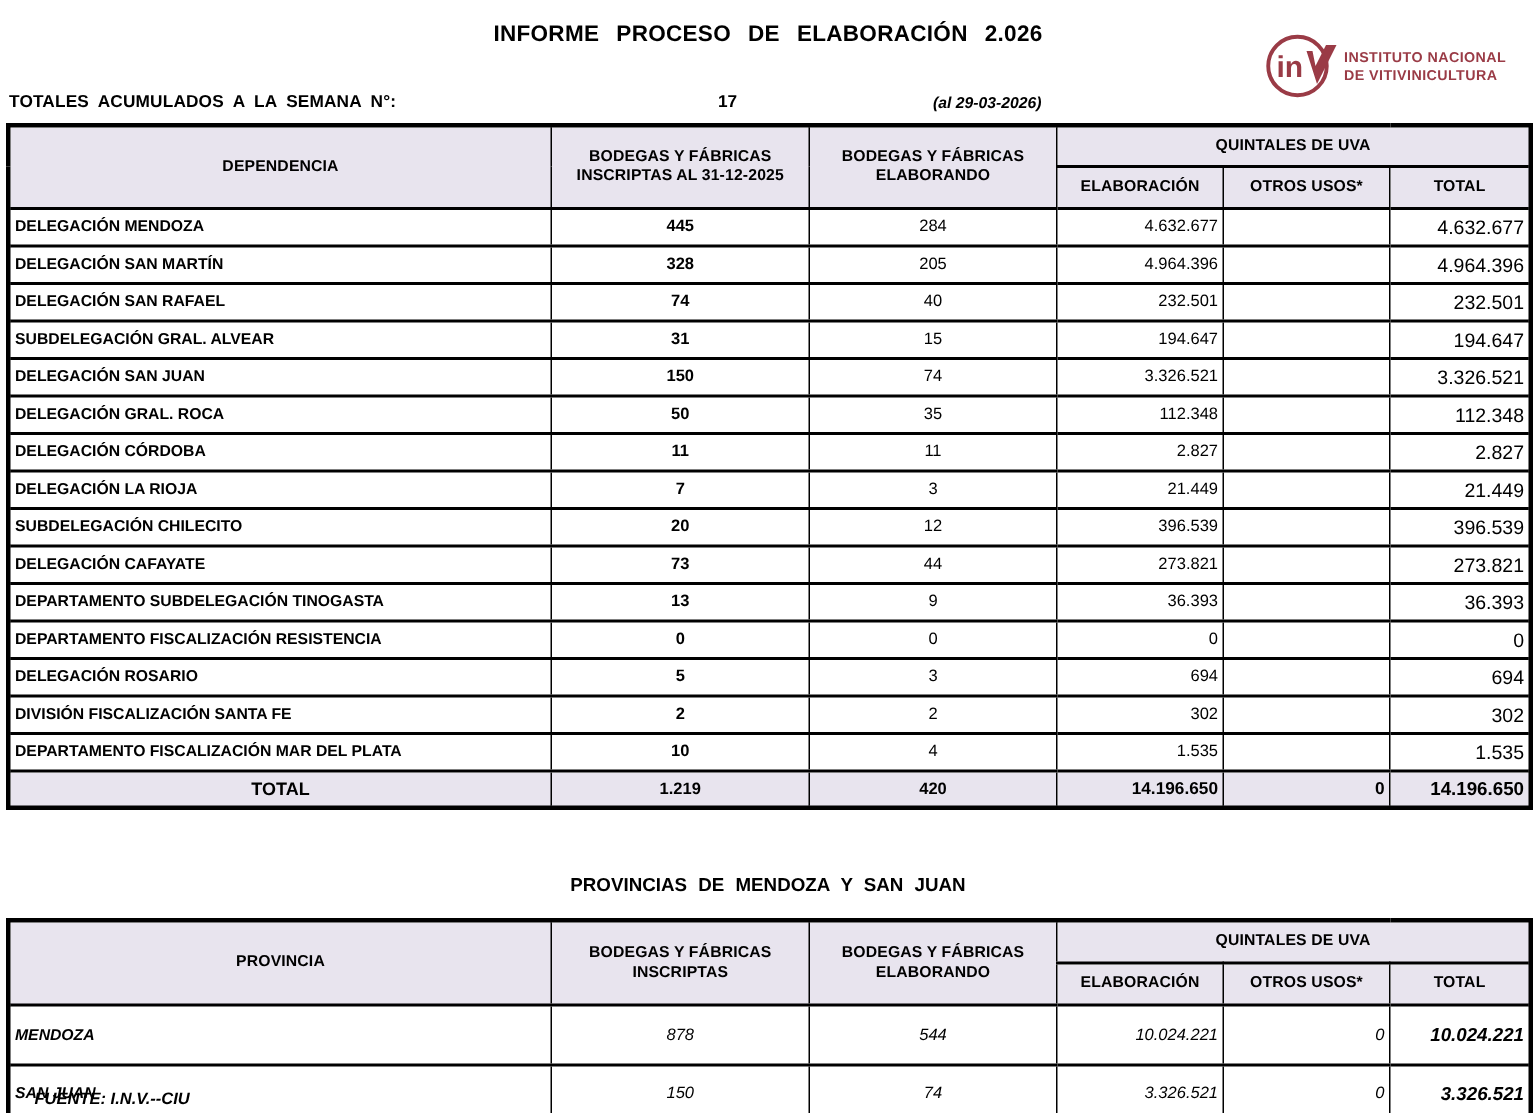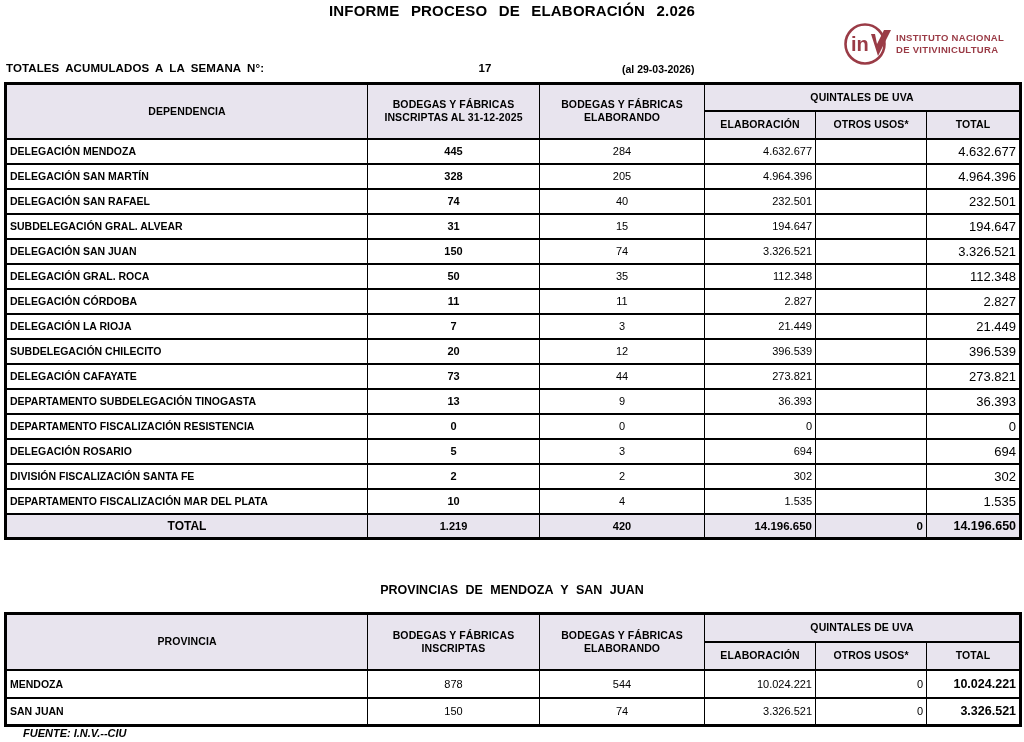--- a/index.html
+++ b/index.html
@@ -7,27 +7,27 @@
   body {
     width:1024px; height:742px;
     font-family:"Liberation Sans", sans-serif;
     color:#000; overflow:hidden; position:relative;
   }
   .page { width:1024px; height:742px; position:relative; }
 
   
   .doc-title {
     text-align:center; font-weight:bold; font-size:15px;
-    padding-top:2px; word-spacing:7px; letter-spacing:0.2px;
+    padding-top:14px; word-spacing:7px; letter-spacing:0.2px;
   }
   .logo { position:absolute; top:21px; right:4px; width:178px; height:46px;text-align:center; }
   .week-line { position:absolute; top:60px; left:0; width:1024px; height:18px; font-size:11.5px; font-weight:bold; }
   .week-label { position:absolute; left:6px; top:2px; word-spacing:3px; letter-spacing:0.1px; }
   .week-number { position:absolute; left:420px; top:2px; width:130px; text-align:center; }
-  .week-date { position:absolute; left:622px; top:3px; font-size:10.5px; }
+  .week-date { position:absolute; left:622px; top:3px; font-size:10.5px;font-style:italic; }
 
   
   table {
     border-collapse:collapse; table-layout:fixed;
     width:1016px; margin-left:4px;
     border:3px solid #000;
   }
   th, td {
     border:1px solid #000;
     border-top-width:2px; border-bottom-width:2px;
@@ -39,21 +39,21 @@
   }
   #t1 { position:absolute; top:82px; left:0; }
   #t2 { position:absolute; top:612px; left:0; }
 
   col.w0{width:362px;} col.w1{width:172px;} col.w2{width:165px;}
   col.w3{width:111px;} col.w4{width:111px;} col.w5{width:94px;}
 
   #t1 thead tr.h1 th{height:27px;} #t1 thead tr.h2 th{height:28px;}
   #t1 tbody td{height:25px;}
   #t2 thead tr.h1 th{height:28px;} #t2 thead tr.h2 th{height:28px;}
-  #t2 tbody td{height:28px;}
+  #t2 tbody td{height:40px;font-style:italic;}
 
   td.c0 { font-weight:bold; font-size:10.5px; text-align:left; padding-left:3px; }
   td.c1, td.c2 { text-align:center; font-size:11px; }
   #t1 td.c1 { font-weight:bold; }
   td.c3 { text-align:right; font-size:11px; padding-right:3px; }
   td.c4 { text-align:right; font-size:11px; padding-right:3px; }
   td.c5 { text-align:right; font-size:13px; padding-right:3px; }
   #t2 td.c5 { font-weight:bold; font-size:12.5px; }
 
   tr.total-row td { background:#e8e4ee; font-weight:bold; height:24px; }

